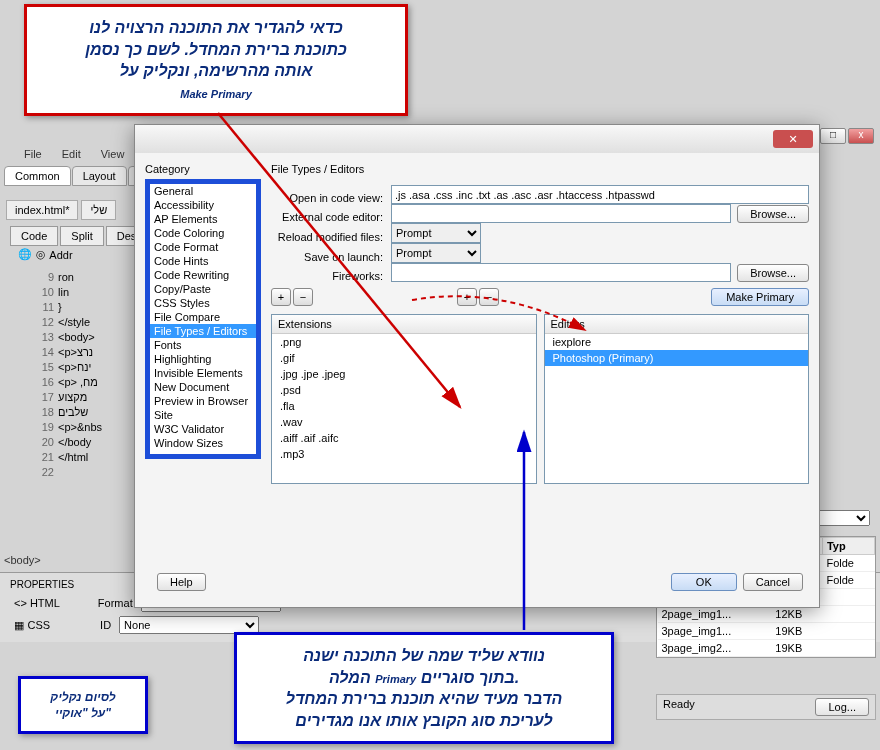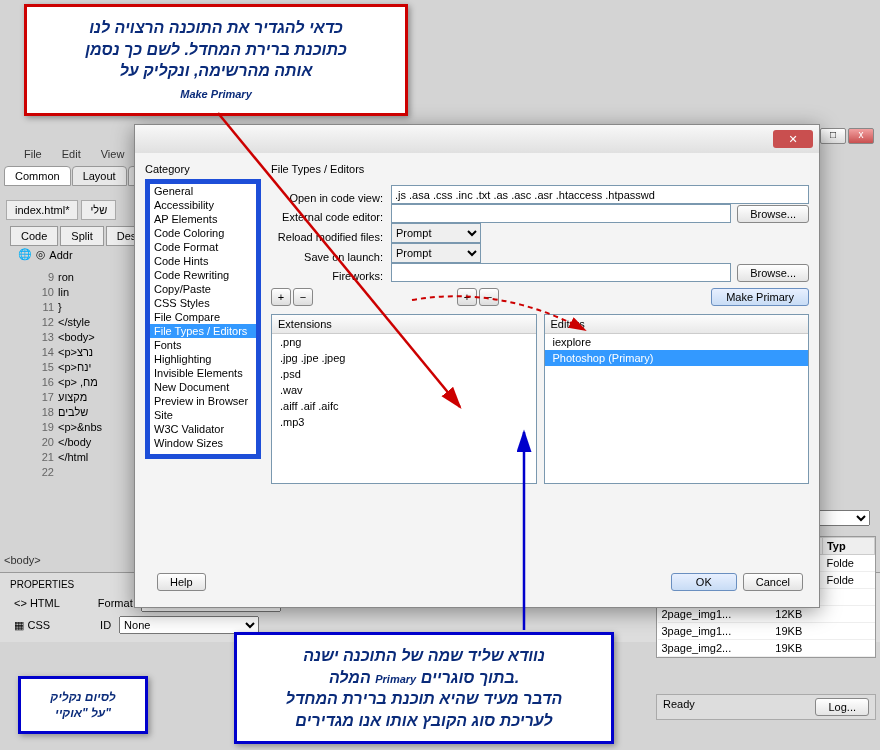--- a/index.html
+++ b/index.html
@@ -279,22 +279,24 @@
           <div class="pm">−</div>
         </div>
         <div style="flex:1"></div>
         <span class="make-primary-btn">Make Primary</span>
       </div>
       <div class="lists-row">
         <div class="list-box">
           <div class="list-hdr">Extensions</div>
           <div class="list-body" id="extlist">
               <div>.png</div>
+              <div>.gif</div>
               <div>.jpg .jpe .jpeg</div>
               <div>.psd</div>
+              <div>.fla</div>
               <div>.wav</div>
               <div>.aiff .aif .aifc</div>
               <div>.mp3</div>
             </div>
         </div>
         <div class="list-box">
           <div class="list-hdr">Editors</div>
           <div class="list-body" id="edlist">
               <div>iexplore</div>
               <div class="sel">Photoshop (Primary)</div>

